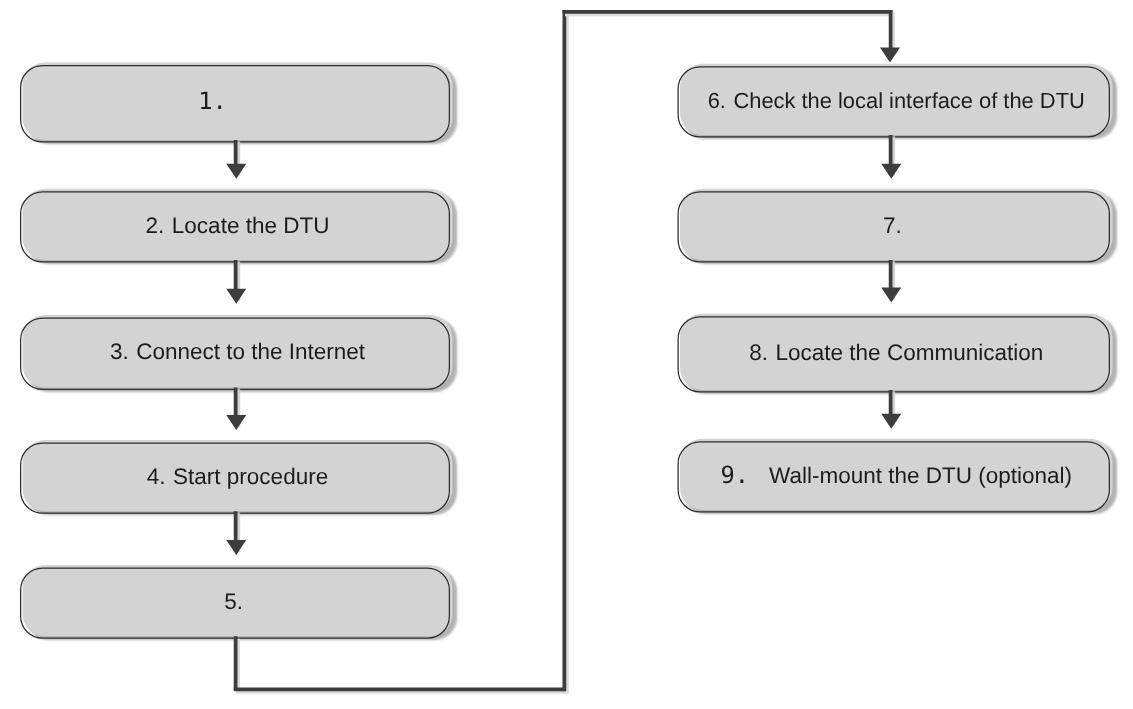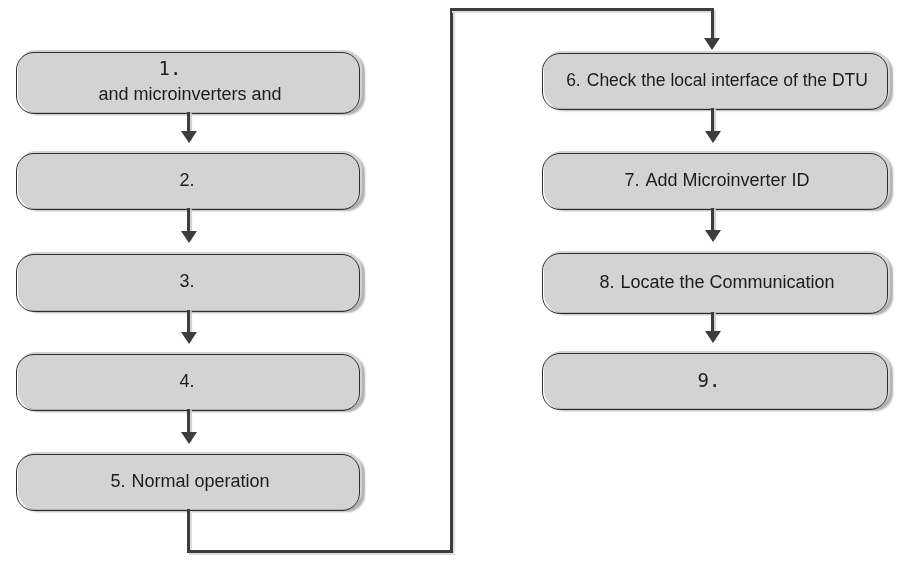--- a/index.html
+++ b/index.html
@@ -62,74 +62,73 @@
 </style>
 </head>
 <body>
 
 <div class="canvas">
 
   <div class="node n1">
     <div class="node-line">
       <span class="num mono">1.</span>
     </div>
-    <div class="node-line">
-      <span class="txt">and microinverters and</span>
-    </div>
   </div>
 
   <div class="node n2">
     <div class="node-line">
       <span class="num">2.</span>
+      <span class="txt">Locate the DTU</span>
     </div>
   </div>
 
   <div class="node n3">
     <div class="node-line">
       <span class="num">3.</span>
+      <span class="txt">Connect to the Internet</span>
     </div>
   </div>
 
   <div class="node n4">
     <div class="node-line">
       <span class="num">4.</span>
+      <span class="txt">Start procedure</span>
     </div>
   </div>
 
   <div class="node n5">
     <div class="node-line">
       <span class="num">5.</span>
-      <span class="txt">Normal operation</span>
     </div>
   </div>
 
   <div class="node n6">
     <div class="node-line">
       <span class="num">6.</span>
       <span class="txt">Check the local interface of the DTU</span>
     </div>
   </div>
 
   <div class="node n7">
     <div class="node-line">
       <span class="num">7.</span>
-      <span class="txt">Add Microinverter ID</span>
     </div>
   </div>
 
   <div class="node n8">
     <div class="node-line">
       <span class="num">8.</span>
       <span class="txt">Locate the Communication</span>
     </div>
   </div>
 
   <div class="node n9">
     <div class="node-line">
       <span class="num mono">9.</span>
+      <span class="txt">Wall-mount the DTU (optional)</span>
     </div>
   </div>
 
   <div class="arrow a12"></div>
   <div class="arrow a23"></div>
   <div class="arrow a34"></div>
   <div class="arrow a45"></div>
   <div class="arrow a67"></div>
   <div class="arrow a78"></div>
   <div class="arrow a89"></div>

